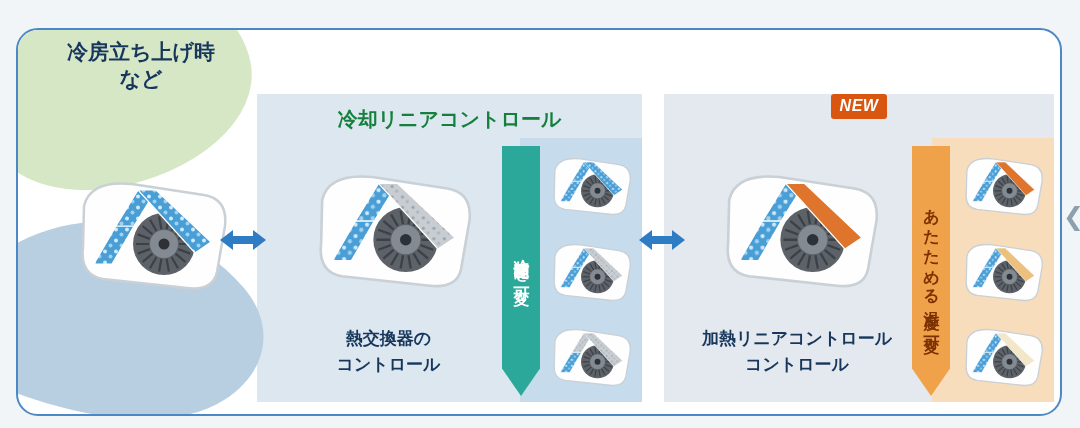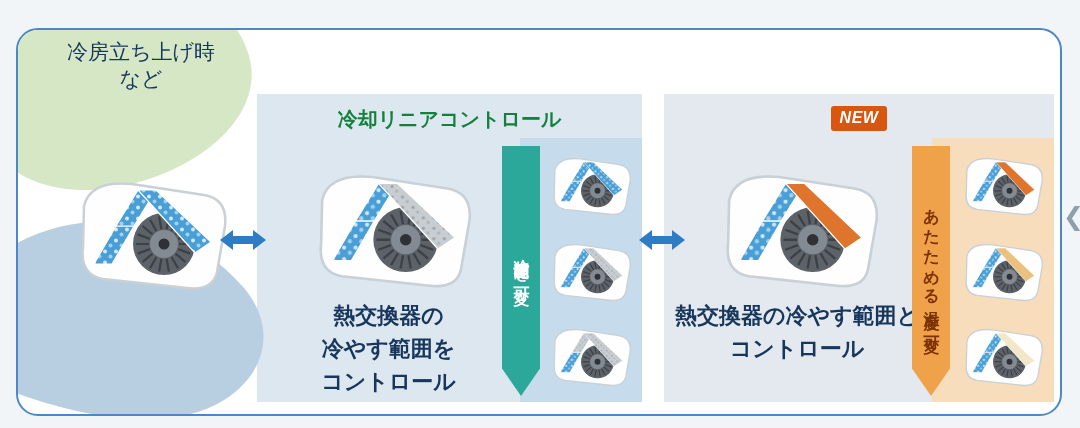--- a/index.html
+++ b/index.html
@@ -5,41 +5,41 @@
 *{margin:0;padding:0;box-sizing:border-box}
 html,body{width:1080px;height:428px}
 body{font-family:"Liberation Sans","DejaVu Sans",sans-serif;background:#f2f5f8}
 .stage{position:relative;width:1080px;height:428px;overflow:hidden}
 .card{position:absolute;left:16px;top:28px;width:1046px;height:388px;background:#fff;
       border:2px solid #4c88c6;border-radius:22px;overflow:hidden}
 .green-blob{position:absolute;left:-38px;top:-52px;width:272px;height:208px;background:#d6e7c6;
       border-radius:48% 52% 58% 42%/62% 52% 48% 38%;transform:rotate(-9deg);z-index:1}
 .wave{position:absolute;left:0;top:116px;z-index:1}
 .left-label{position:absolute;left:16px;top:8px;width:214px;text-align:center;font-size:21px;
-      font-weight:400;color:#17365c;line-height:1.3;z-index:3}
+      font-weight:700;color:#17365c;line-height:1.3;z-index:3}
 .main-title{position:absolute;left:232px;top:10px;width:772px;text-align:center;font-size:25px;
       font-weight:800;color:#16365e;z-index:2;white-space:nowrap}
 .unit{display:block}
 .unit svg{display:block;width:100%;height:auto}
 .unit-left{position:absolute;left:40px;top:130px;width:180px;z-index:2}
 .cap{text-align:center;font-weight:800;color:#17365c}
 .cap-left{position:absolute;left:16px;top:304px;width:214px;font-size:18px;line-height:1.45;z-index:3}
 .dblarrow{position:absolute;z-index:4}
 .arrow1{left:202px;top:197px}
 .arrow2{left:621px;top:197px}
 .panel{position:absolute;top:64px;height:308px}
 .panel-cool{left:239px;width:385px;background:#dce7f0}
 .panel-heat{left:646px;width:390px;background:#e3e9ee}
 .panel-title{margin-top:12px;text-align:center;font-size:20px;font-weight:800;color:#15803d}
-.title-row{display:flex;align-items:flex-start;justify-content:center;gap:10px;margin-top:12px}
+.title-row{display:flex;align-items:flex-start;justify-content:center;gap:10px;}
 .title-row .panel-title{margin-top:0}
 .new-badge{background:#d8560f;color:#fff;font-style:italic;font-weight:800;font-size:16px;
       padding:3px 9px 4px;border-radius:3px;letter-spacing:.5px}
 .unit-main{position:absolute;left:38px;top:58px;width:188px;z-index:2}
-.cap-panel{position:absolute;top:205px;font-size:22px;line-height:1.5}
+.cap-panel{position:absolute;top:232px;font-size:17px;line-height:1.5}
 .panel-cool .cap-panel{left:0;width:263px}
 .panel-heat .cap-panel{left:0;width:266px}
 .col{position:absolute;right:0;top:44px;bottom:0;width:122px;display:flex;flex-direction:column;
       align-items:center;justify-content:space-between;padding:8px 4px 10px 20px;z-index:1}
 .col-cool{background:#c6dbec}
 .col-heat{background:#f7ddbb}
 .col .unit{width:96px}
 .ribbon{position:absolute;top:52px;width:38px;height:250px;z-index:3;display:flex;align-items:center;
       justify-content:center;clip-path:polygon(0 0,100% 0,100% 89%,50% 100%,0 89%)}
 .ribbon span{writing-mode:vertical-rl;text-orientation:upright;font-weight:800;font-size:16px;
@@ -127,21 +127,20 @@
             <line x1="120.1" y1="78.9" x2="132.3" y2="74.4" stroke="#3c4147" stroke-width="2.2"></line>
             <circle cx="106" cy="84" r="14" fill="#838a91"></circle>
             <circle cx="106" cy="84" r="5.5" fill="#2e3236"></circle>
             <polygon points="36,104 58,66 76,66 54,104" fill="url(#pat-blue)" stroke="#ffffff" stroke-width="1.2"></polygon>
             <polygon points="58,66 80,30 98,30 76,66" fill="url(#pat-blue)" stroke="#ffffff" stroke-width="1.2"></polygon>
             <polygon points="80,30 98,30 153,82 137,93" fill="url(#pat-gray)" stroke="#ffffff" stroke-width="1.2"></polygon>
           </svg>
         </div>
       <div class="cap cap-panel">
         <div>熱交換器の</div>
-        <div>冷やす範囲を</div>
         <div>コントロール</div>
       </div>
       <div class="col col-cool">
         <div class="unit">
             <svg viewBox="0 0 180 140" xmlns="http://www.w3.org/2000/svg">
               <path d="M26,46 Q32,20 74,24 L146,35 Q170,39 167,66 L159,112 Q155,131 129,128 L45,119 Q22,115 25,88 Z" fill="#fefefe" stroke="#c9d0d6" stroke-width="2.5"></path>
               <circle cx="106" cy="84" r="31" fill="#5d6268"></circle>
               <line x1="121.0" y1="84.0" x2="134.0" y2="84.0" stroke="#3c4147" stroke-width="2.2"></line>
               <line x1="120.1" y1="89.1" x2="132.3" y2="93.6" stroke="#3c4147" stroke-width="2.2"></line>
               <line x1="117.5" y1="93.6" x2="127.4" y2="102.0" stroke="#3c4147" stroke-width="2.2"></line>
@@ -262,21 +261,21 @@
             <line x1="117.5" y1="74.4" x2="127.4" y2="66.0" stroke="#3c4147" stroke-width="2.2"></line>
             <line x1="120.1" y1="78.9" x2="132.3" y2="74.4" stroke="#3c4147" stroke-width="2.2"></line>
             <circle cx="106" cy="84" r="14" fill="#838a91"></circle>
             <circle cx="106" cy="84" r="5.5" fill="#2e3236"></circle>
             <polygon points="36,104 58,66 76,66 54,104" fill="url(#pat-blue)" stroke="#ffffff" stroke-width="1.2"></polygon>
             <polygon points="58,66 80,30 98,30 76,66" fill="url(#pat-blue)" stroke="#ffffff" stroke-width="1.2"></polygon>
             <polygon points="80,30 98,30 153,82 137,93" fill="#df752c" stroke="#ffffff" stroke-width="1.2"></polygon>
           </svg>
         </div>
       <div class="cap cap-panel">
-        <div>熱交換器の冷やす範囲と</div>
+        <div>加熱リニアコントロール</div>
         <div>コントロール</div>
       </div>
       <div class="col col-heat">
         <div class="unit">
             <svg viewBox="0 0 180 140" xmlns="http://www.w3.org/2000/svg">
               <path d="M26,46 Q32,20 74,24 L146,35 Q170,39 167,66 L159,112 Q155,131 129,128 L45,119 Q22,115 25,88 Z" fill="#fefefe" stroke="#c9d0d6" stroke-width="2.5"></path>
               <circle cx="106" cy="84" r="31" fill="#5d6268"></circle>
               <line x1="121.0" y1="84.0" x2="134.0" y2="84.0" stroke="#3c4147" stroke-width="2.2"></line>
               <line x1="120.1" y1="89.1" x2="132.3" y2="93.6" stroke="#3c4147" stroke-width="2.2"></line>
               <line x1="117.5" y1="93.6" x2="127.4" y2="102.0" stroke="#3c4147" stroke-width="2.2"></line>

